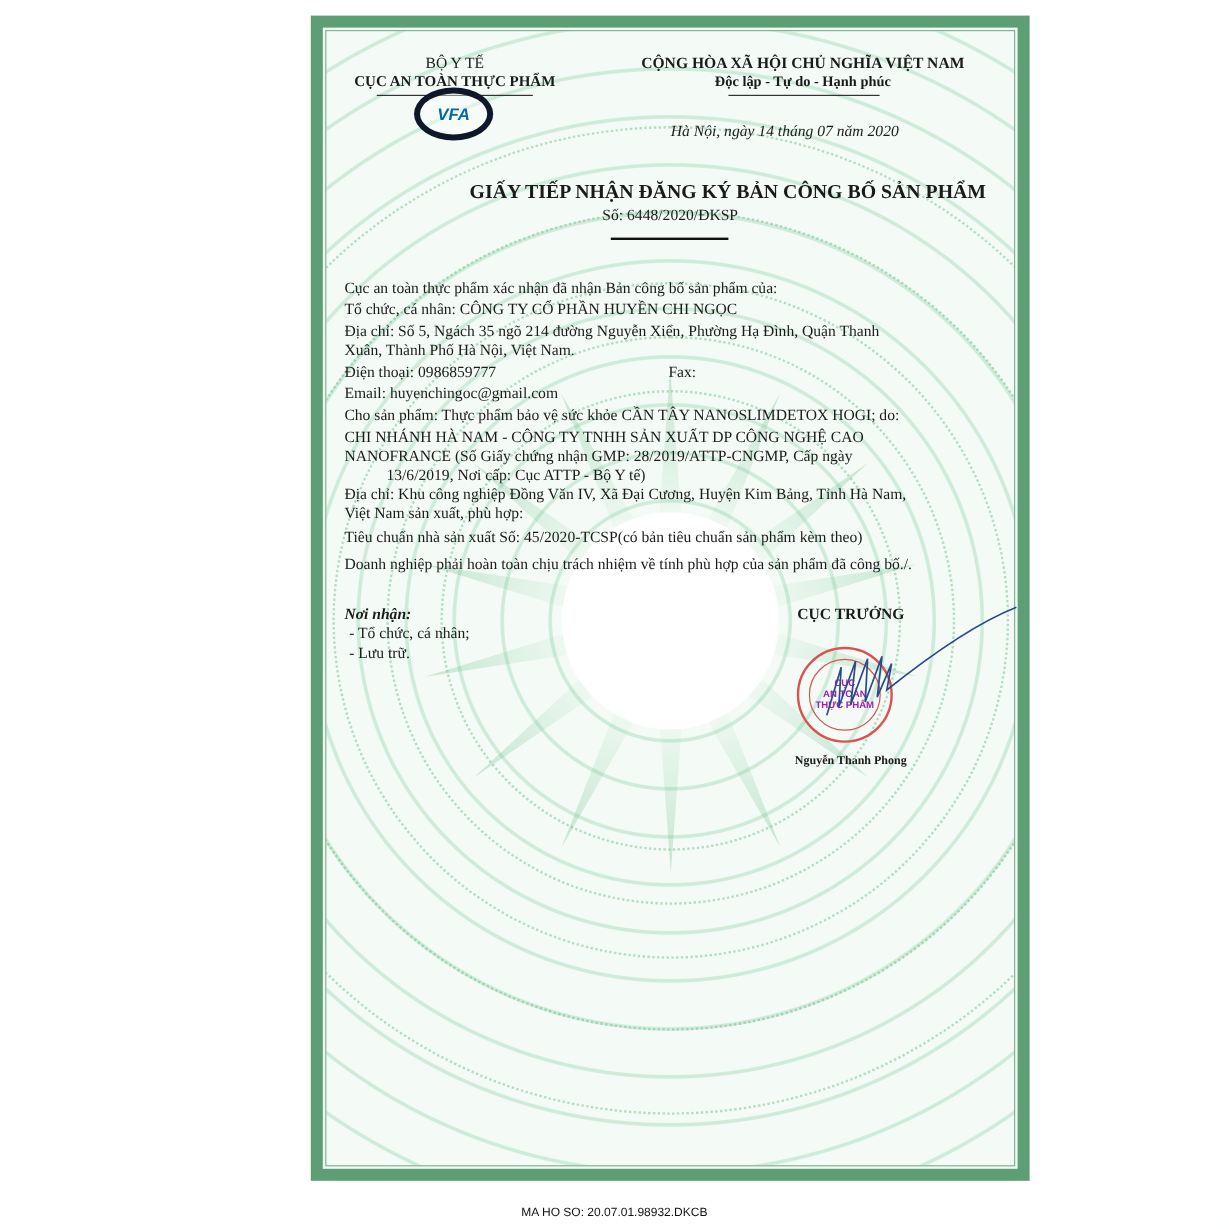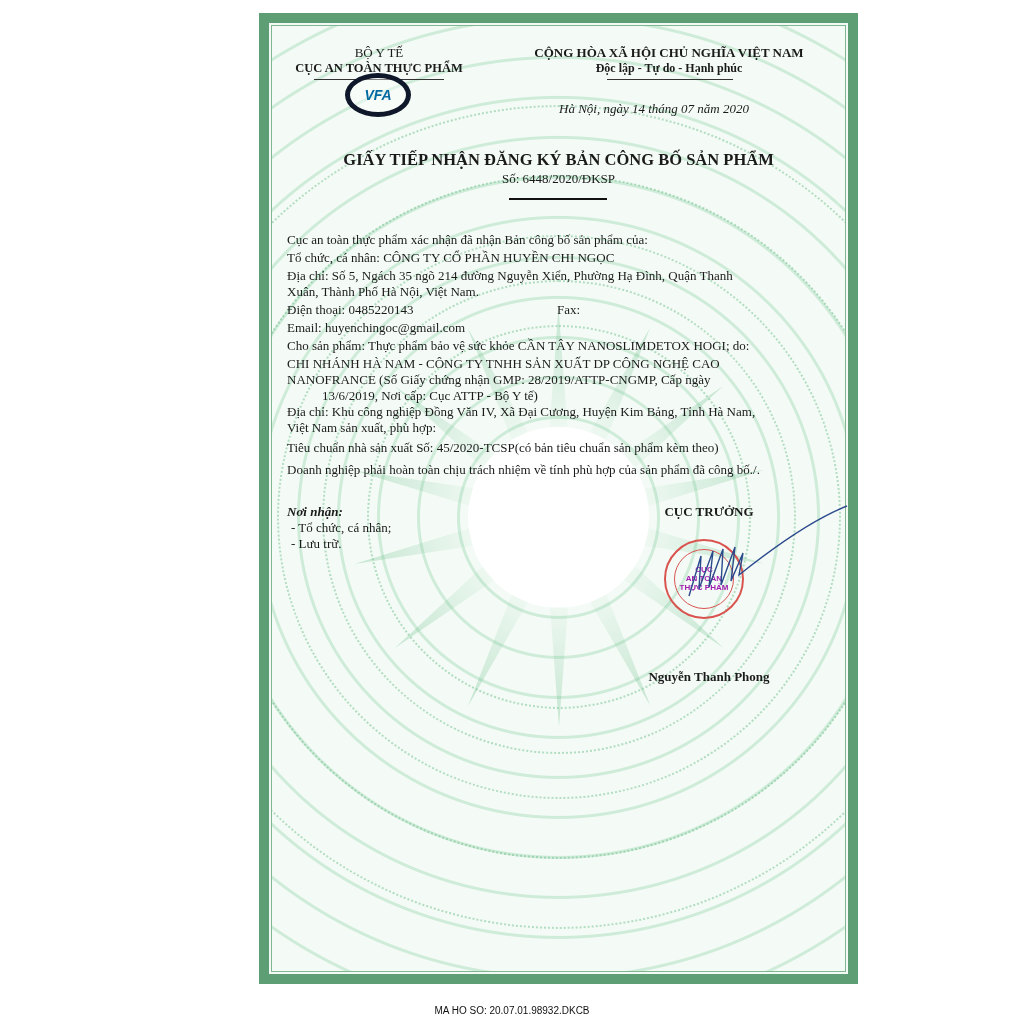--- a/index.html
+++ b/index.html
@@ -89,29 +89,29 @@
     <div class="hr" style="left:45px;width:130px;top:56px;"></div>
     <div class="logo">
         <span>VFA</span>
       </div>
 
     <div class="abs center bold" style="left:220px;width:360px;top:22px;font-size:13px;">CỘNG HÒA XÃ HỘI CHỦ NGHĨA VIỆT NAM</div>
     <div class="abs center bold" style="left:220px;width:360px;top:38px;font-size:12px;">Độc lập - Tự do - Hạnh phúc</div>
     <div class="hr" style="left:338px;width:126px;top:56px;"></div>
     <div class="abs" style="left:290px;top:78px;font-size:13px;font-style:italic;">Hà Nội, ngày 14 tháng 07 năm 2020</div>
 
-    <div class="abs center bold" style="left:0;width:579px;top:127px;font-size:16.5px;">GIẤY TIẾP NHẬN ĐĂNG KÝ BẢN CÔNG BỐ SẢN PHẨM</div>
+    <div class="abs center bold" style="left:0;width:579px;top:127px;font-size:16.5px;padding-left:48px;">GIẤY TIẾP NHẬN ĐĂNG KÝ BẢN CÔNG BỐ SẢN PHẨM</div>
     <div class="abs center" style="left:0;width:579px;top:148px;font-size:13px;">Số: 6448/2020/ĐKSP</div>
     <div class="hr" style="left:240px;width:98px;top:175px;height:2px;background:#111;"></div>
 
     <div class="body-text" style="top:209px;">Cục an toàn thực phẩm xác nhận đã nhận Bản công bố sản phẩm của:</div>
     <div class="body-text" style="top:227px;">Tổ chức, cá nhân: CÔNG TY CỔ PHẦN HUYỀN CHI NGỌC</div>
     <div class="body-text" style="top:245px;">Địa chỉ: Số 5, Ngách 35 ngõ 214 đường Nguyễn Xiển, Phường Hạ Đình, Quận Thanh</div>
     <div class="body-text" style="top:261px;">Xuân, Thành Phố Hà Nội, Việt Nam.</div>
-    <div class="body-text" style="top:279px;">Điện thoại: 0485220143</div>
+    <div class="body-text" style="top:279px;">Điện thoại: 0986859777</div>
     <div class="body-text" style="top:279px;left:288px;">Fax:</div>
     <div class="body-text" style="top:297px;">Email: huyenchingoc@gmail.com</div>
     <div class="body-text" style="top:333px;">CHI NHÁNH HÀ NAM - CÔNG TY TNHH SẢN XUẤT DP CÔNG NGHỆ CAO</div>
     <div class="body-text" style="top:315px;">Cho sản phẩm: Thực phẩm bảo vệ sức khỏe CẦN TÂY NANOSLIMDETOX HOGI; do:</div>
     <div class="body-text" style="top:349px;">NANOFRANCE (Số Giấy chứng nhận GMP: 28/2019/ATTP-CNGMP, Cấp ngày</div>
     <div class="body-text" style="top:365px;margin-left:35px;">13/6/2019, Nơi cấp: Cục ATTP - Bộ Y tế)</div>
     <div class="body-text" style="top:381px;">Địa chỉ: Khu công nghiệp Đồng Văn IV, Xã Đại Cương, Huyện Kim Bảng, Tỉnh Hà Nam,</div>
     <div class="body-text" style="top:397px;">Việt Nam sản xuất, phù hợp:</div>
     <div class="body-text" style="top:417px;">Tiêu chuẩn nhà sản xuất Số: 45/2020-TCSP(có bản tiêu chuẩn sản phẩm kèm theo)</div>
     <div class="body-text" style="top:439px;">Doanh nghiệp phải hoàn toàn chịu trách nhiệm về tính phù hợp của sản phẩm đã công bố./.</div>
@@ -125,17 +125,17 @@
       <div class="inner"></div>
       <div class="txt">
         <div>CỤC</div>
         <div>AN TOÀN</div>
         <div>THỰC PHẨM</div>
       </div>
     </div>
     <svg class="abs" style="left:410px;top:478px;" width="170" height="110" viewBox="0 0 170 110">
       <path d="M10 95 L22 55 L20 88 L34 50 L30 86 L44 48 L42 84 L56 46 L52 80 L64 52 L60 74 C90 50, 130 20, 168 5" fill="none" stroke="#2b4a8c" stroke-width="1.4"></path>
     </svg>
-    <div class="abs center bold" style="left:340px;width:200px;top:606px;font-size:13px;margin-top:40px;">Nguyễn Thanh Phong</div>
+    <div class="abs center bold" style="left:340px;width:200px;top:606px;font-size:10px;">Nguyễn Thanh Phong</div>
   </div>
 </div>
 
 <div class="footer-code">MA HO SO: 20.07.01.98932.DKCB</div>
 
 </body></html>

